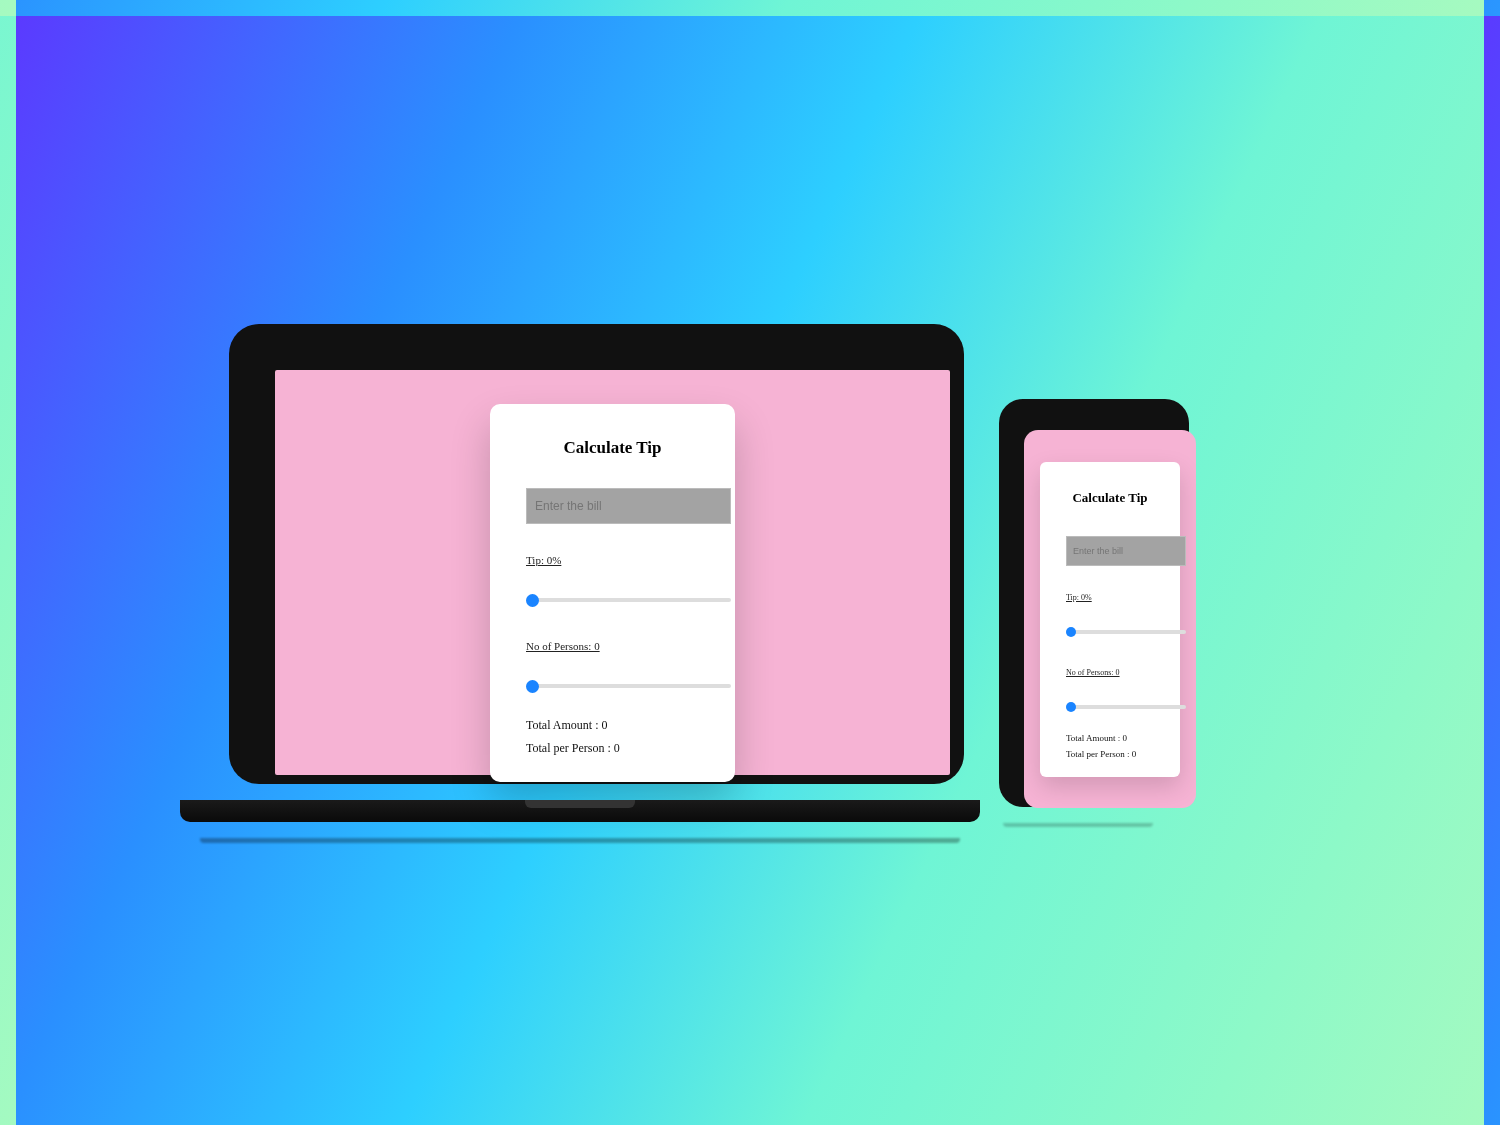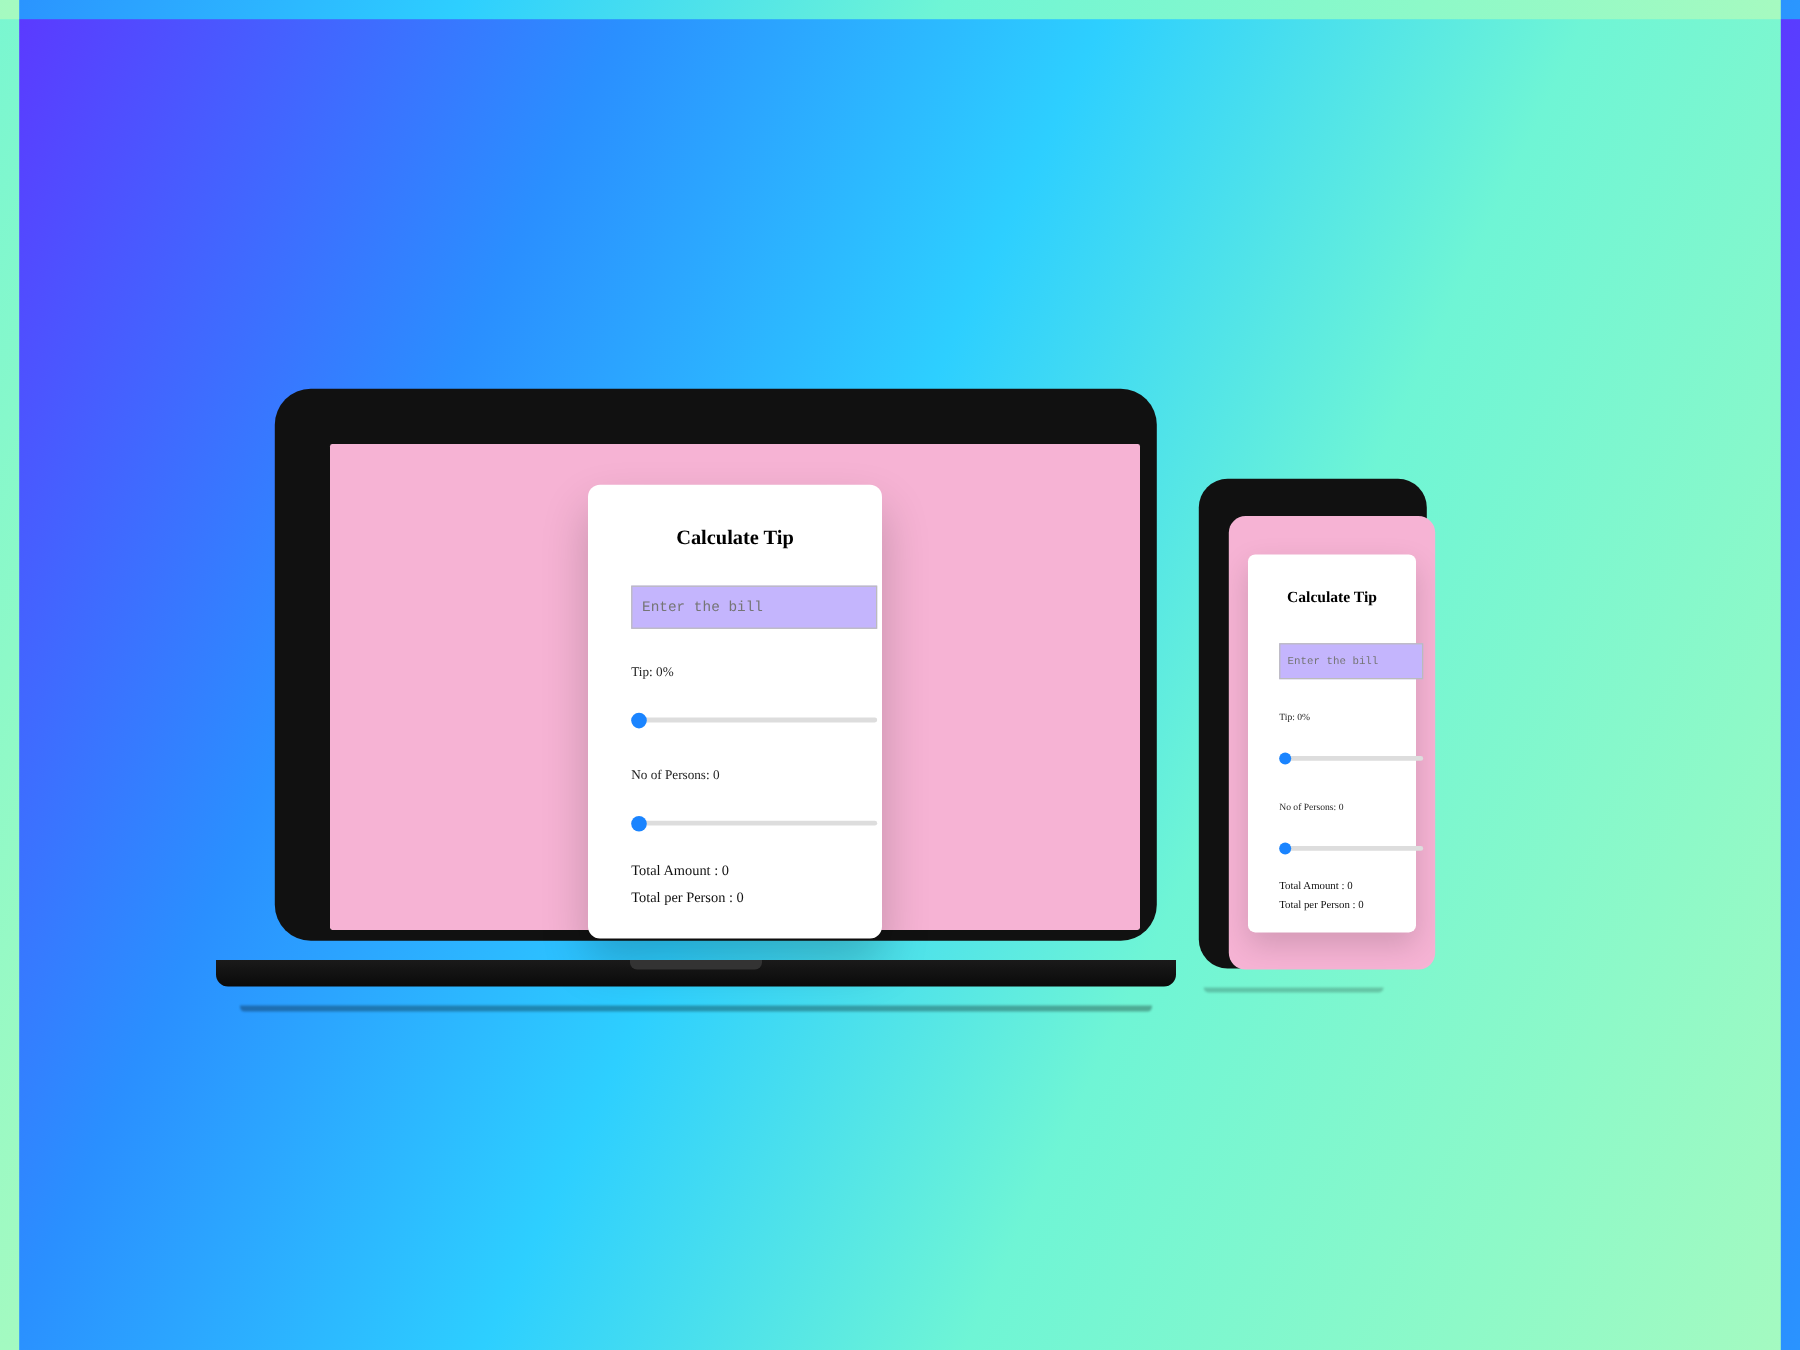--- a/index.html
+++ b/index.html
@@ -180,40 +180,41 @@
       font-size: 17px;
     }
     
     .card-phone h2 {
       font-size: 13px;
     }
     
     .bill-input {
       width: 100%;
       border: 1px solid #bbb;
-      font-family: Liberation Mono, monospace;
+      font-family: Liberation Sans, sans-serif;
       color: #333;
-      background: #c4b5fd;
+      background: #a3a3a3;
     }
     
     .card-laptop .bill-input {
       padding: 10px 8px;
       font-size: 12px;
       margin-bottom: 14px;
     }
     
     .card-phone .bill-input {
       padding: 9px 6px;
       font-size: 9px;
       margin-bottom: 11px;
     }
     
     .label {
       font-family: Georgia, 'Times New Roman', serif;
       color: #222;
+      text-decoration: underline;
     }
     
     .card-laptop .label {
       font-size: 11px;
       margin-bottom: 16px;
     }
     
     .card-phone .label {
       font-size: 8px;
       margin-bottom: 12px;

